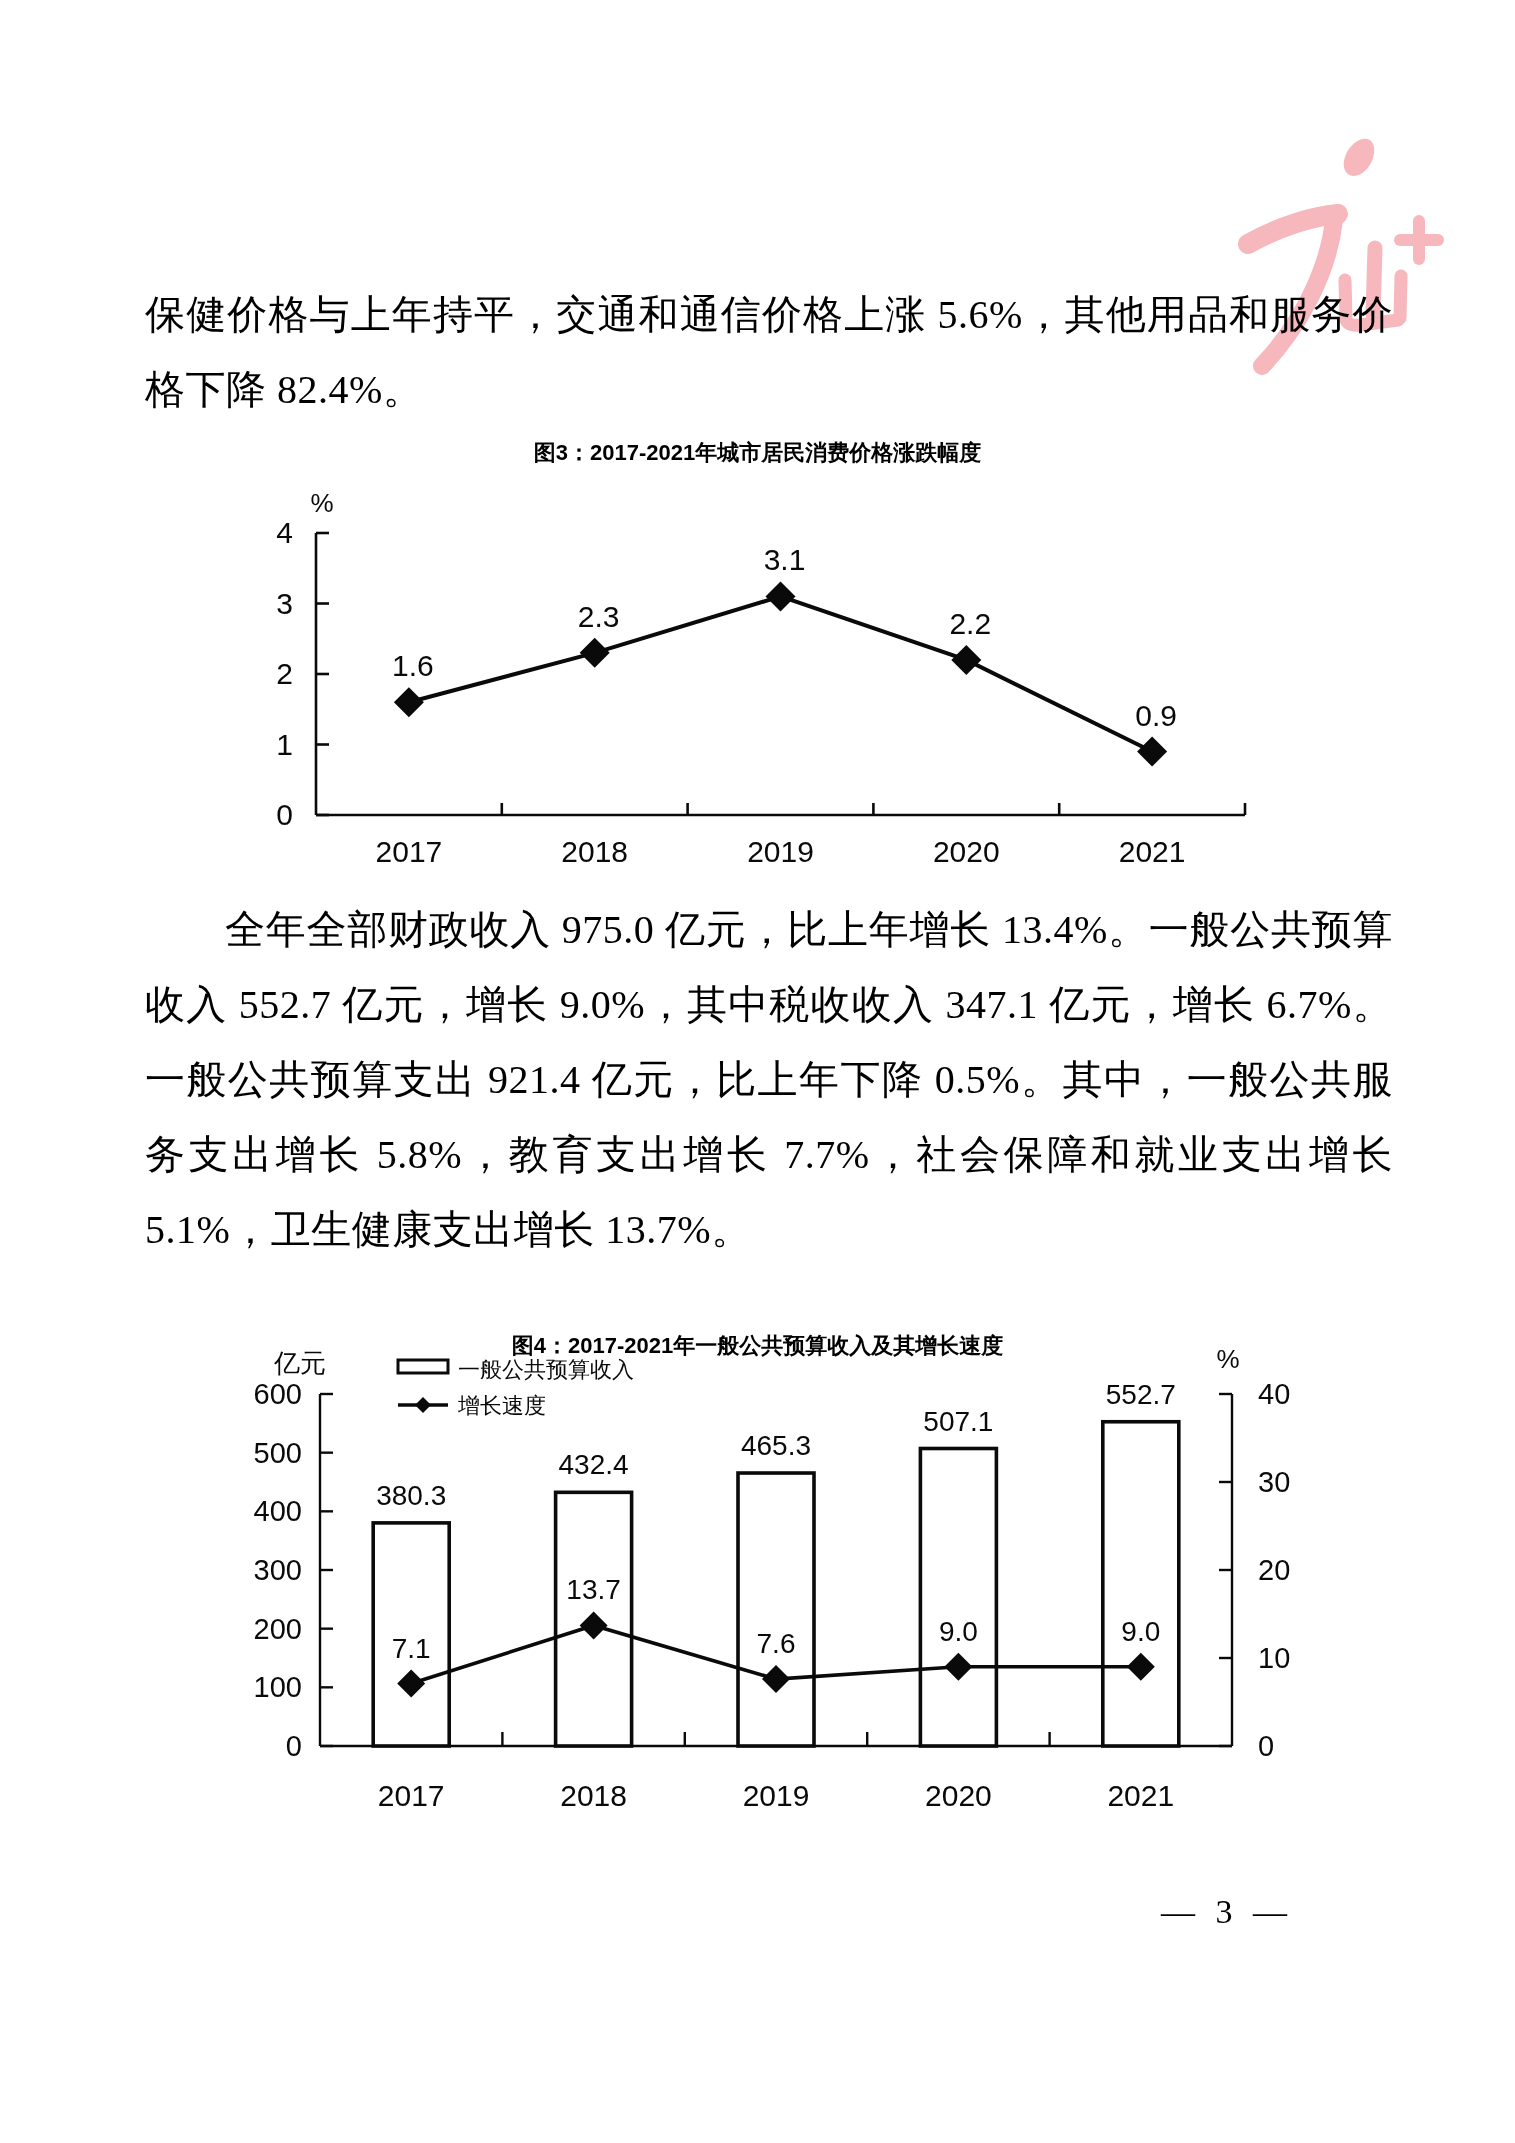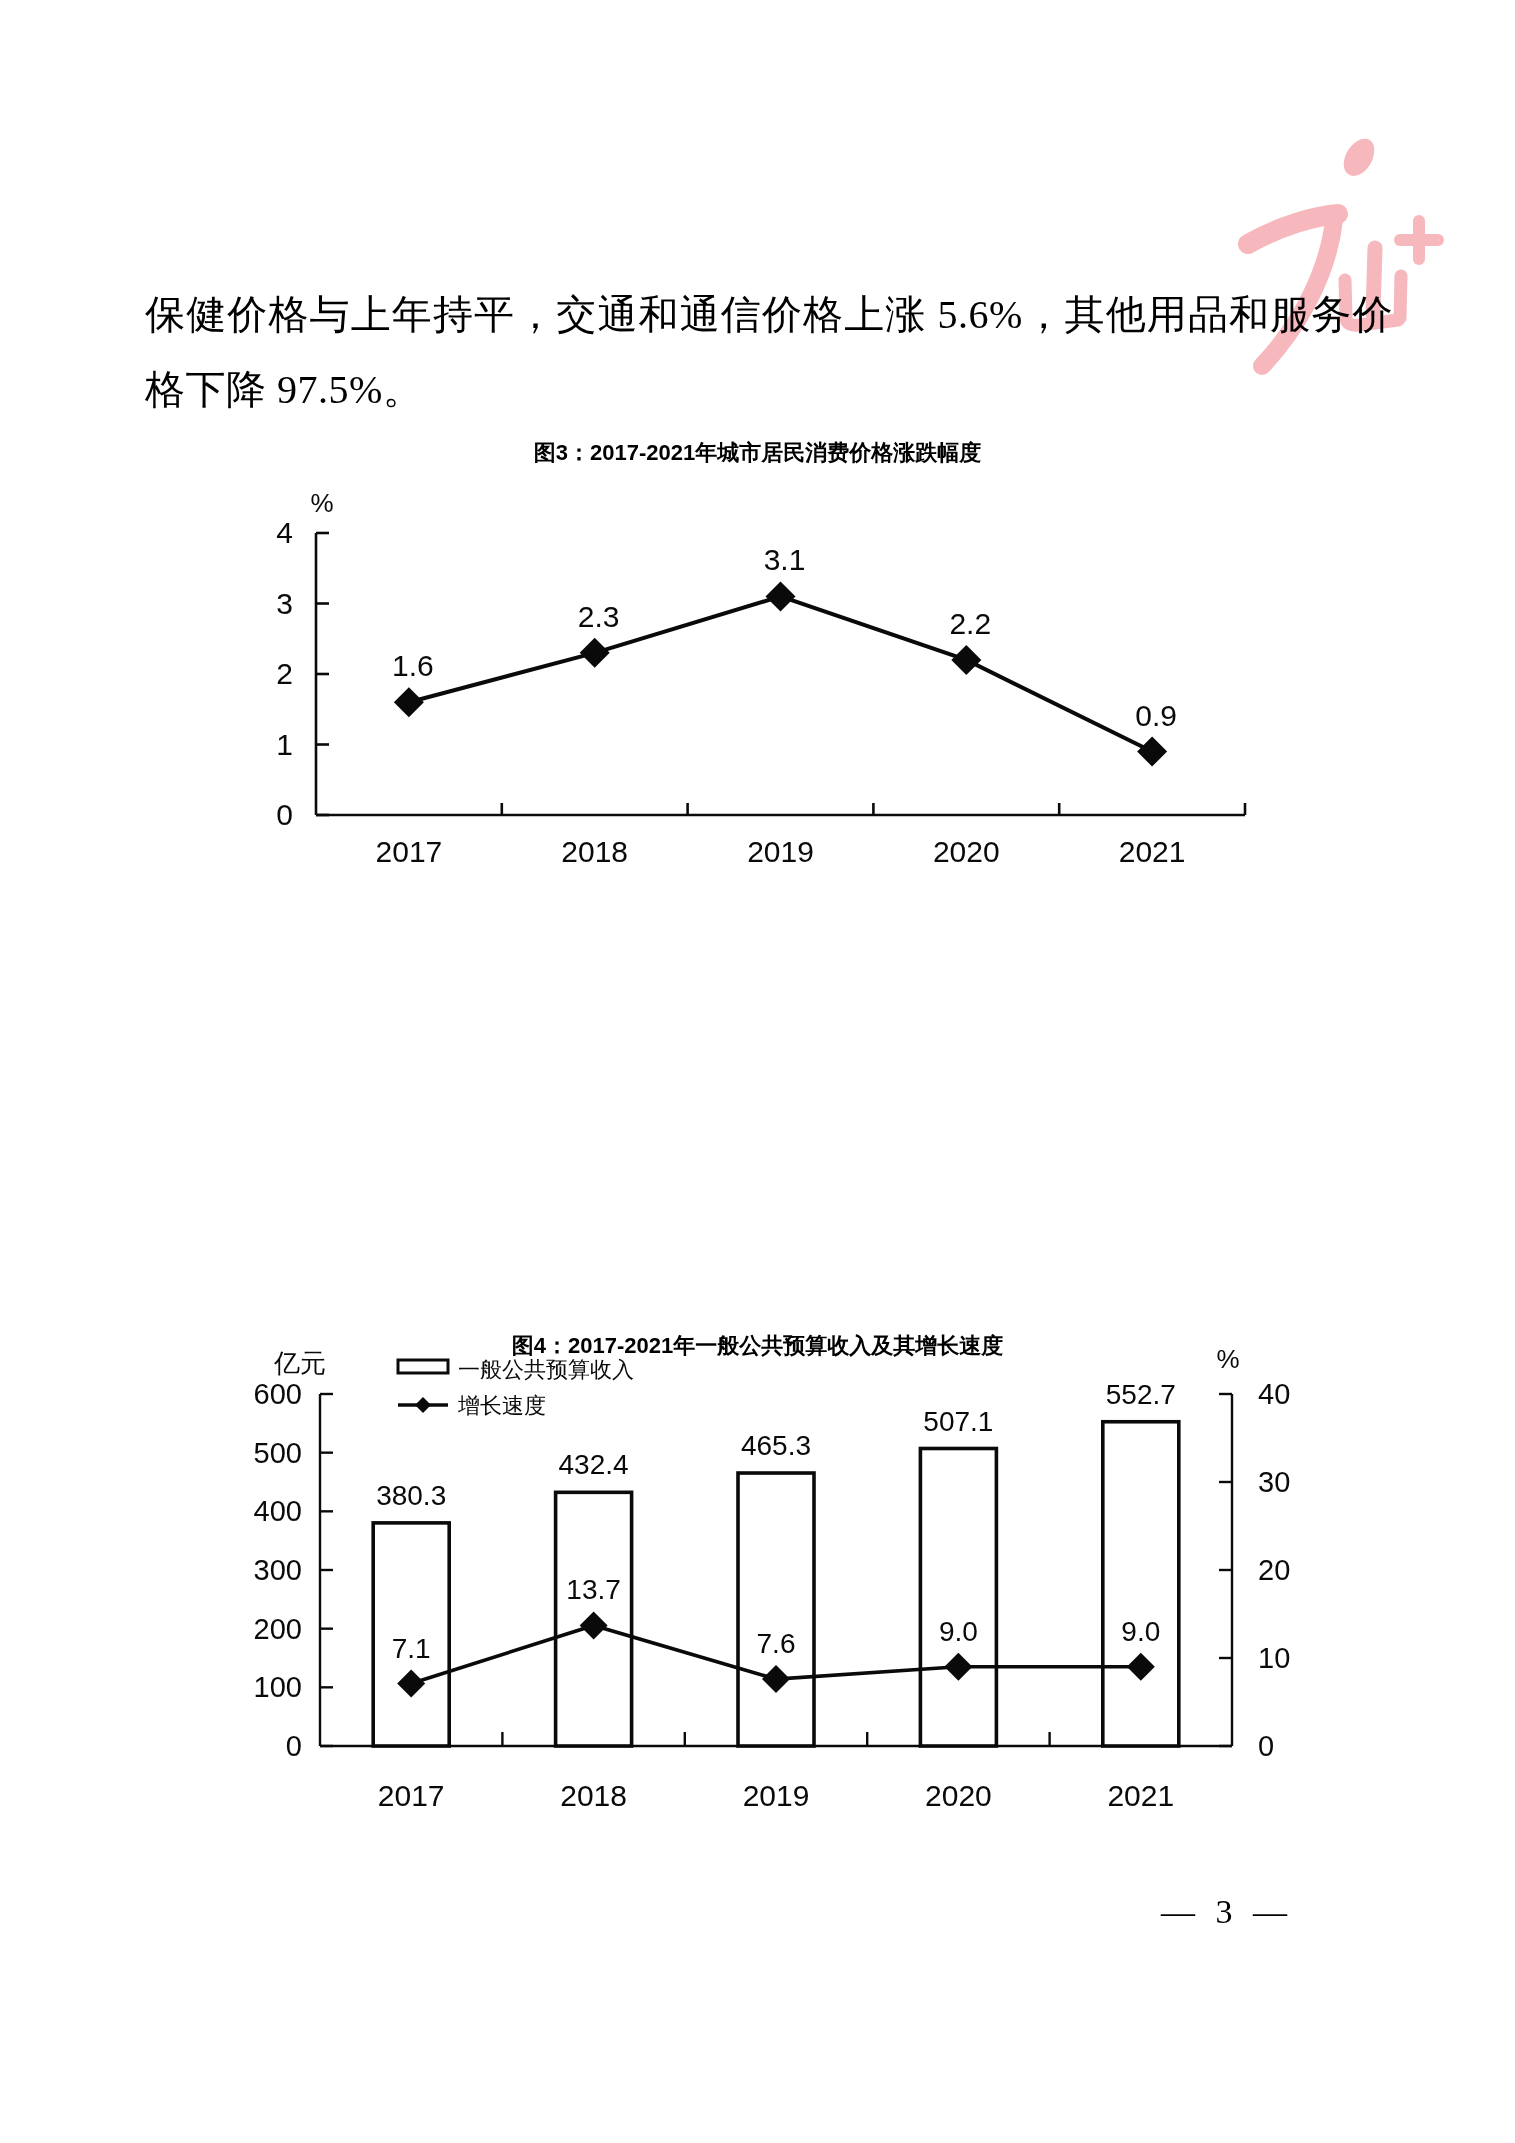--- a/index.html
+++ b/index.html
@@ -34,21 +34,21 @@
       <path d="M16,116 C48,98 82,88 106,86" stroke-width="20"></path>
       <path d="M102,92 C96,146 66,200 30,238" stroke-width="18"></path>
       <path d="M143,120 L141,186" stroke-width="15"></path>
       <path d="M113,152 L114,190 C114,196 120,198 128,197 L166,192" stroke-width="13"></path>
       <path d="M169,148 L168,190" stroke-width="13"></path>
       <path d="M168,112 L206,112" stroke-width="12"></path>
       <path d="M187,93 L187,131" stroke-width="12"></path>
     </g>
   </svg>
 
-  <div class="para" style="top:277px">保健价格与上年持平，交通和通信价格上涨 5.6%，其他用品和服务价格下降 97.5%。</div>
+  <div class="para" style="top:277px">保健价格与上年持平，交通和通信价格上涨 5.6%，其他用品和服务价格下降 82.4%。</div>
 
   <div class="fig-title" style="top:438px">图3：2017-2021年城市居民消费价格涨跌幅度</div>
 
   <svg id="fig3-svg" class="chart-svg" style="top:480px" width="1515" height="400" viewBox="0 480 1515 400">
       <g stroke="#0a0a0a" stroke-width="2.6">
         <line x1="316" y1="533" x2="316" y2="815"></line>
         <line x1="316" y1="815" x2="1245" y2="815"></line>
         <line x1="316" y1="815" x2="329" y2="815"></line>
         <line x1="316" y1="744.5" x2="329" y2="744.5"></line>
         <line x1="316" y1="674" x2="329" y2="674"></line>
@@ -83,20 +83,21 @@
       </g>
       <g font-size="30">
         <text x="412.9" y="676.2" text-anchor="middle">1.6</text>
         <text x="598.7" y="626.85" text-anchor="middle">2.3</text>
         <text x="784.5" y="570.45" text-anchor="middle">3.1</text>
         <text x="970.3000000000001" y="633.9" text-anchor="middle">2.2</text>
         <text x="1156.1" y="725.55" text-anchor="middle">0.9</text>
       </g>
     </svg>
 
+  <div class="para indent" style="top:892px">全年全部财政收入 975.0 亿元，比上年增长 13.4%。一般公共预算收入 552.7 亿元，增长 9.0%，其中税收收入 347.1 亿元，增长 6.7%。一般公共预算支出 921.4 亿元，比上年下降 0.5%。其中，一般公共服务支出增长 5.8%，教育支出增长 7.7%，社会保障和就业支出增长 5.1%，卫生健康支出增长 13.7%。</div>
 
   <div class="fig-title" style="top:1331px">图4：2017-2021年一般公共预算收入及其增长速度</div>
 
   <svg id="fig4-svg" class="chart-svg" style="top:1330px" width="1515" height="530" viewBox="0 1330 1515 530">
       <g stroke="#0a0a0a" stroke-width="2.4">
         <line x1="320" y1="1394" x2="320" y2="1746"></line>
         <line x1="1232" y1="1394" x2="1232" y2="1746"></line>
         <line x1="320" y1="1746" x2="1232" y2="1746"></line>
         <line x1="320" y1="1746" x2="333" y2="1746"></line>
         <line x1="320" y1="1687.3333333333333" x2="333" y2="1687.3333333333333"></line>

